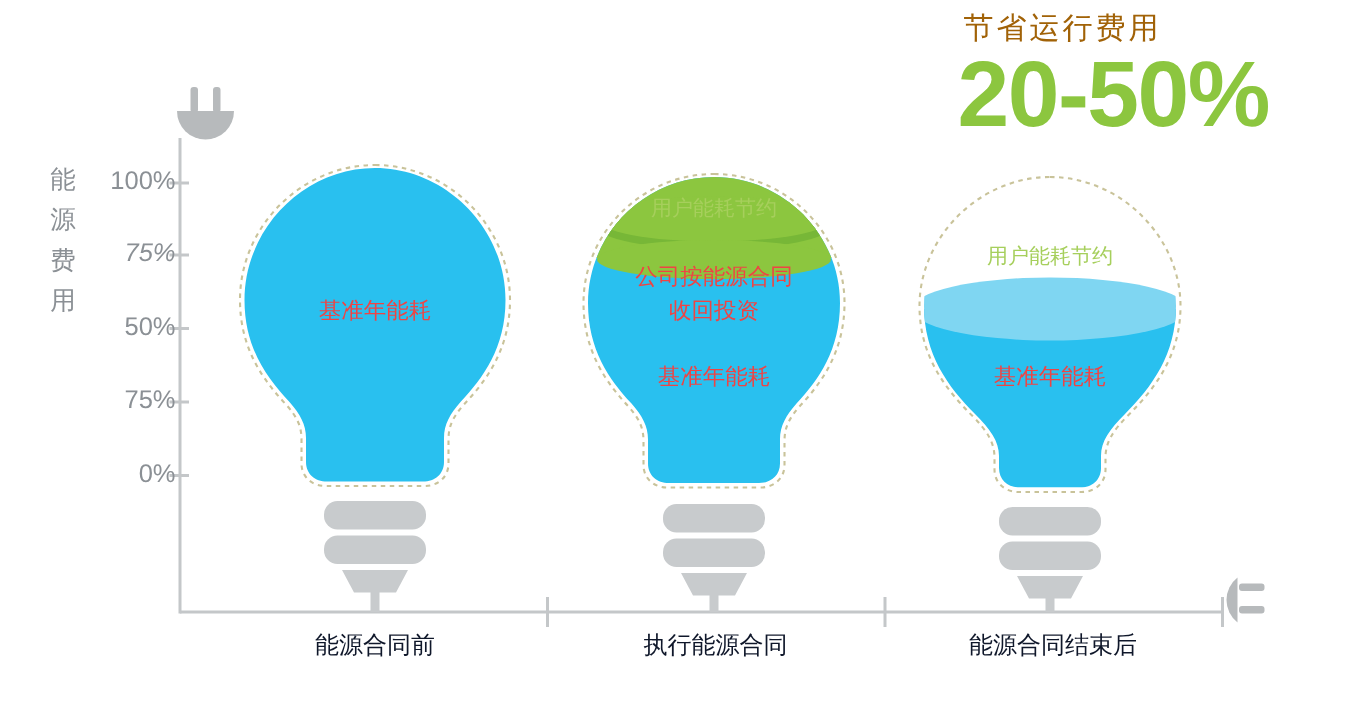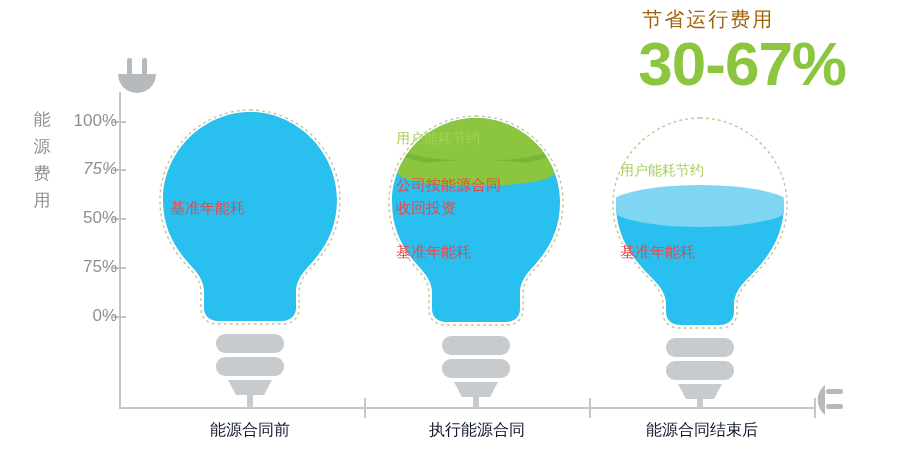--- a/index.html
+++ b/index.html
@@ -32,21 +32,21 @@
     position:absolute;color:#8b9095;font-size:17px;text-align:right;
     width:60px;left:57px;white-space:nowrap;
   }
   .xlabel{
     position:absolute;color:#0f172a;font-size:16px;text-align:center;
     width:200px;top:420px;white-space:nowrap;
   }
 
   
   .bulbtxt{
-    position:absolute;text-align:left;white-space:nowrap;
+    position:absolute;text-align:center;white-space:nowrap;
     pointer-events:none;
   }
   .t-white{color:#ef4444;font-size:15px;line-height:24px;}
   .t-green{color:#a6cf5c;font-size:14px;line-height:20px;}
 </style>
 </head>
 <body>
 
 <div id="stage">
 
@@ -169,21 +169,21 @@
         <rect x="666" y="338" width="68" height="19" rx="9"></rect>
         <rect x="666" y="361" width="68" height="19" rx="9"></rect>
         <path d="M678 384 h44 l-8 15 h-28 Z"></path>
         <rect x="697" y="398" width="6" height="10"></rect>
       </g>
     </g>
   </svg>
 
   <div class="headline">
     <div class="sub">节省运行费用</div>
-    <div class="big">30-67%</div>
+    <div class="big">20-50%</div>
   </div>
 
   <div class="ylabel">
     <span>能</span>
     <span>源</span>
     <span>费</span>
     <span>用</span>
   </div>
 
   <div class="ytick" style="top:111px;">100%</div>

